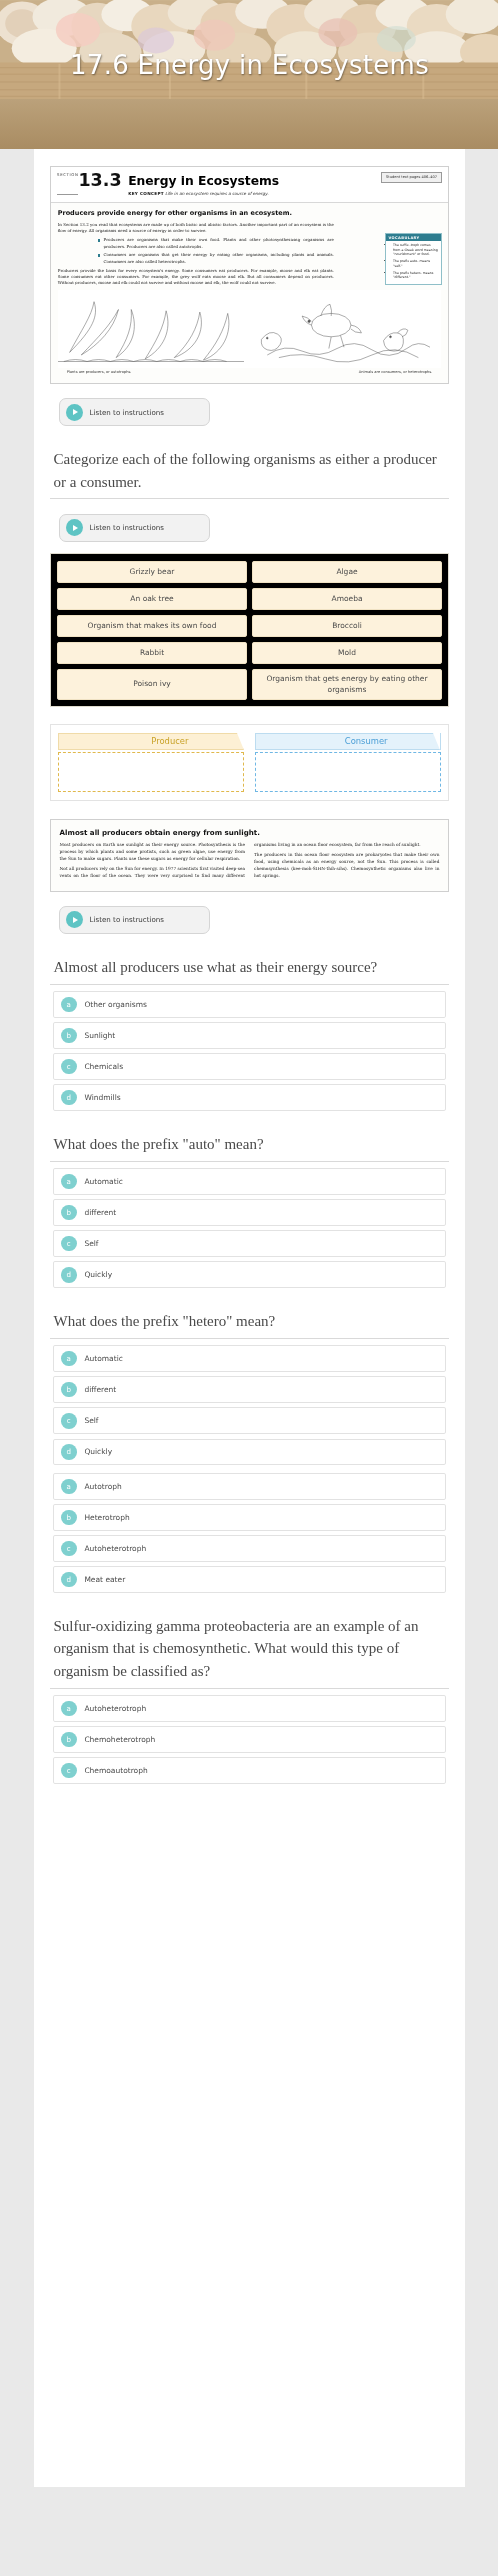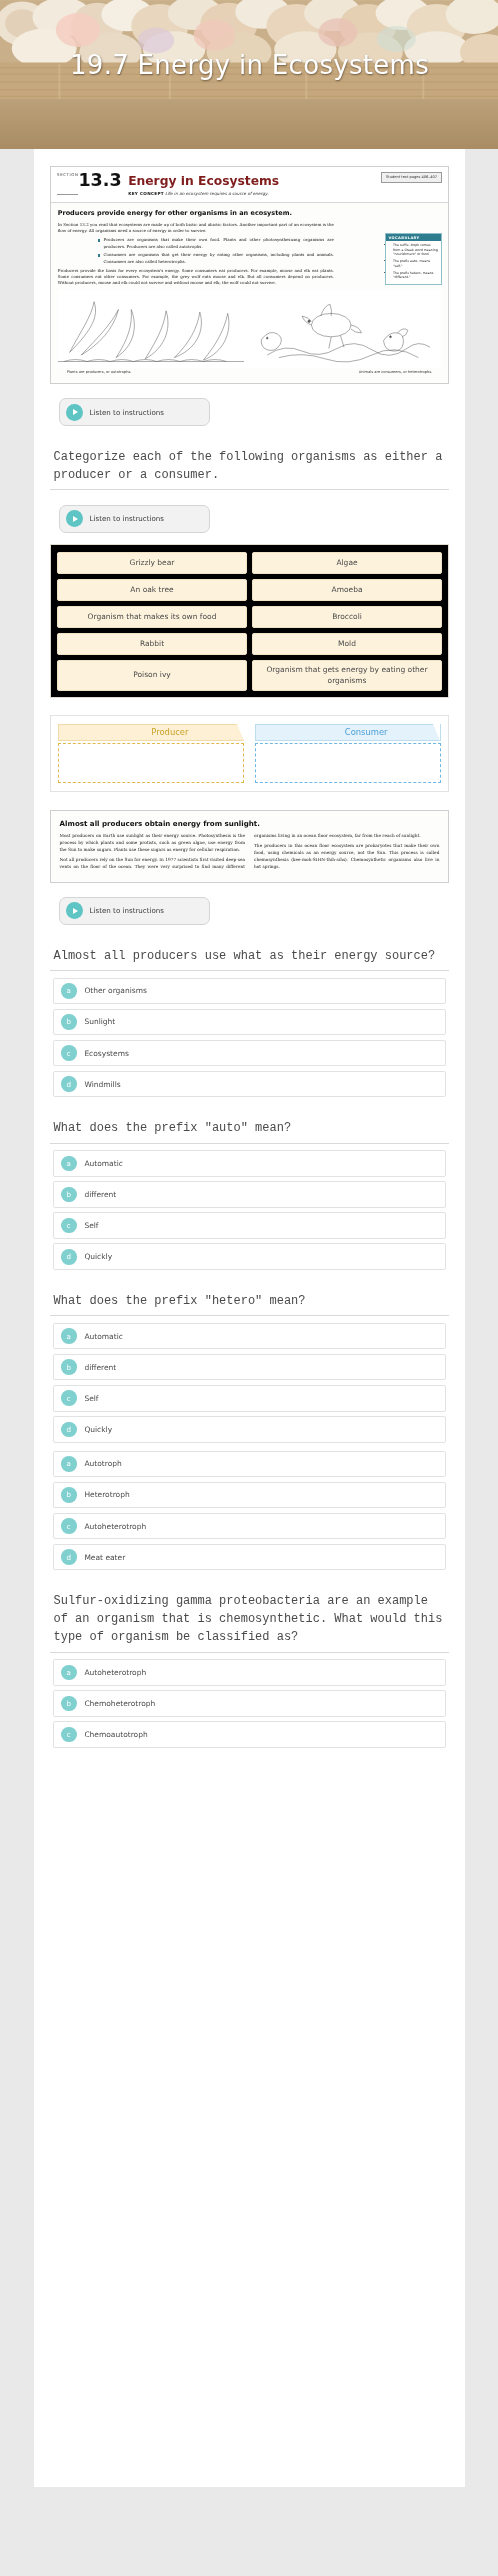--- a/index.html
+++ b/index.html
@@ -80,21 +80,21 @@
     font-size: 17.5px;
     font-weight: bold;
     line-height: 1;
     color: #111;
   }
   .scan-headwrap { flex: 1; }
   .scan-title {
     font-family: "DejaVu Sans", sans-serif;
     font-size: 12.3px;
     font-weight: bold;
-    color: #7f1d1d;
+    color: #000000;
     line-height: 1.1;
     margin-top: 2.6px;
   }
   .scan-kc {
     font-family: "DejaVu Sans", sans-serif;
     font-size: 4.2px;
     color: #222;
     margin-top: 2.6px;
   }
   .scan-kc b { color: #111; letter-spacing: 0.3px; }
@@ -217,22 +217,22 @@
     margin-left: 1.9px;
   }
   .listen-btn .txt {
     font-family: "DejaVu Sans", sans-serif;
     font-size: 7.1px;
     color: #3a3a3a;
   }
 
   
   .prompt {
-    font-family: Liberation Mono, monospace;
-    font-size: 12px;
+    font-family: Liberation Serif, serif;
+    font-size: 15px;
     color: #4a4a4a;
     line-height: 1.5;
     padding: 0 3.9px 5.2px 3.9px;
     border-bottom: 0.6px solid #d9d9d9;
     margin: 22px 0 0 0;
   }
 
   
   .word-grid {
     border: 0.6px solid #e0dccf;
@@ -400,21 +400,21 @@
           <line x1="0" y1="148" x2="768" y2="148"></line>
         </g>
         <g fill="#d9bd93" opacity=".55">
           <rect x="90" y="98" width="3" height="54"></rect>
           <rect x="260" y="98" width="3" height="54"></rect>
           <rect x="470" y="98" width="3" height="54"></rect>
           <rect x="650" y="98" width="3" height="54"></rect>
         </g>
       </svg>
     </div>
-    <div class="banner-title">19.7 Energy in Ecosystems</div>
+    <div class="banner-title">17.6 Energy in Ecosystems</div>
   </div>
 
   <div class="card">
 
     <div class="scan">
       <div class="scan-top">
         <div class="scan-secnum">
           <div class="lbl">SECTION</div>
           <div class="num">13.3</div>
         </div>
@@ -550,21 +550,21 @@
         <div class="mc-row">
           <span class="mc-badge">a</span>
           <span class="mc-text">Other organisms</span>
         </div>
         <div class="mc-row">
           <span class="mc-badge">b</span>
           <span class="mc-text">Sunlight</span>
         </div>
         <div class="mc-row">
           <span class="mc-badge">c</span>
-          <span class="mc-text">Ecosystems</span>
+          <span class="mc-text">Chemicals</span>
         </div>
         <div class="mc-row">
           <span class="mc-badge">d</span>
           <span class="mc-text">Windmills</span>
         </div>
       </div>
     </div>
 
     <div class="q-block">
       <div class="prompt">What does the prefix "auto" mean?</div>

